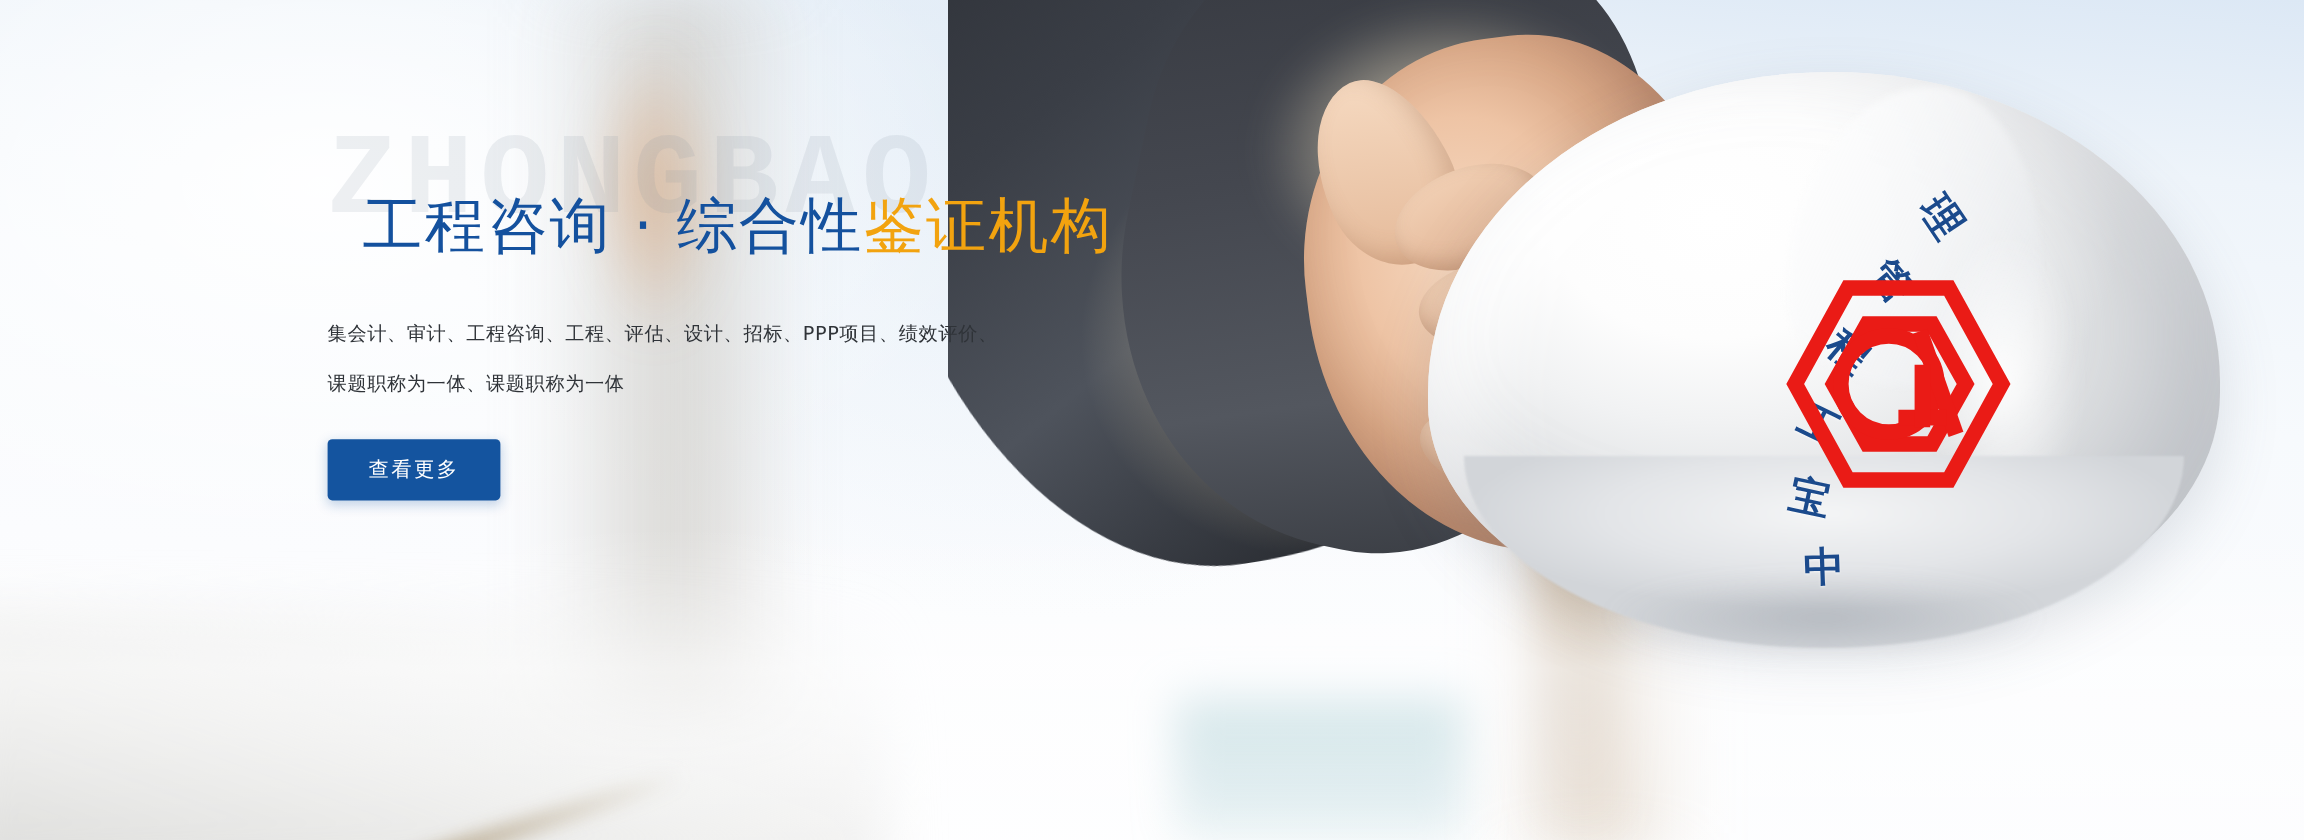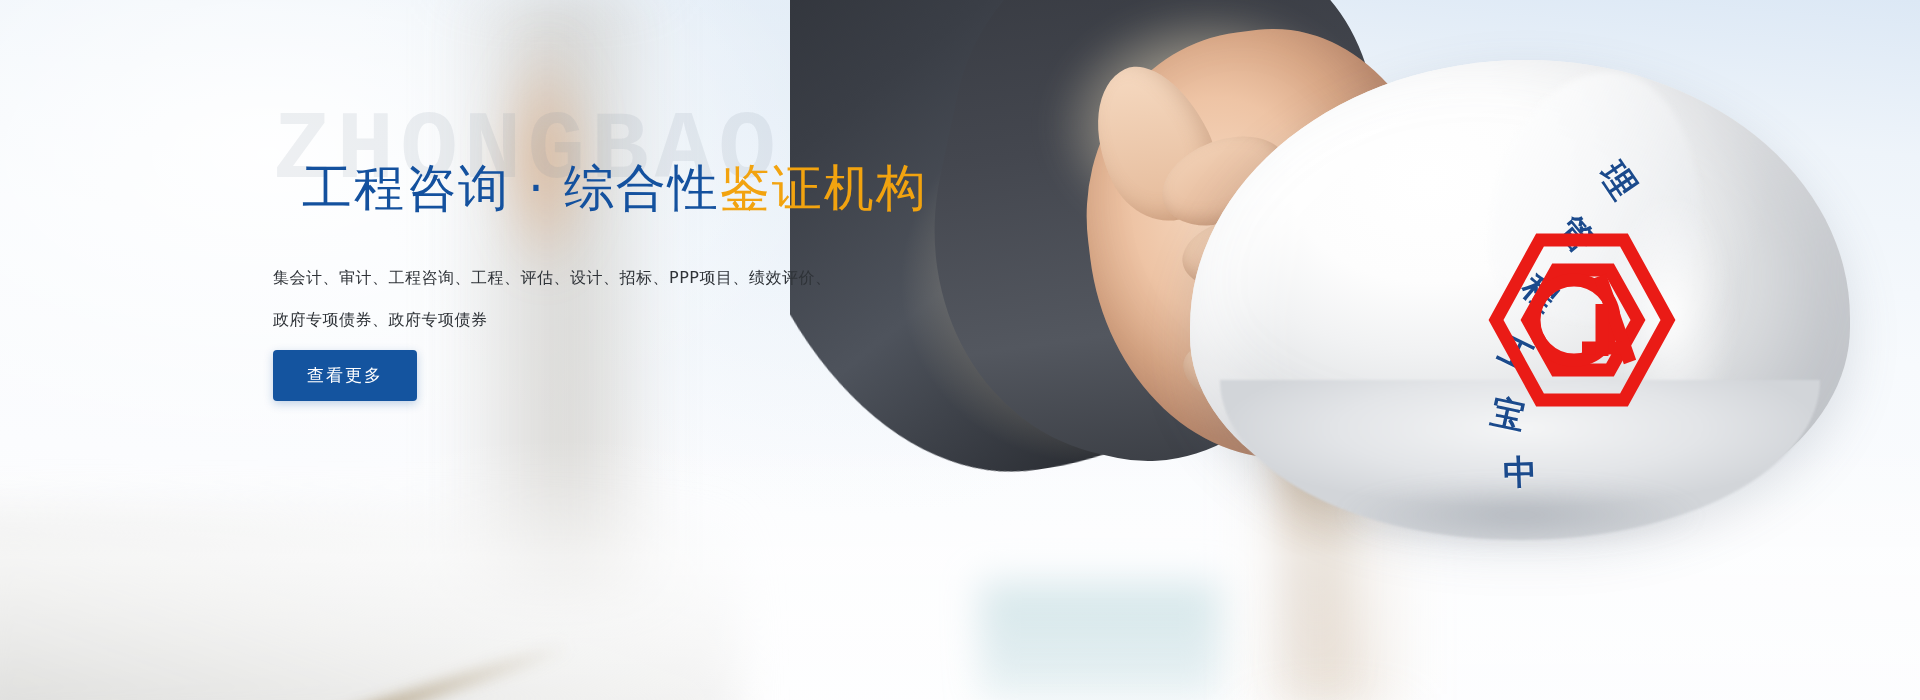--- a/index.html
+++ b/index.html
@@ -179,21 +179,21 @@
   }
   .hl .blue{color:#14519e;}
   .hl .gold{color:#f2a30f;}
   .desc{
     margin-top:38px;
     font-size:16px;line-height:2.6;color:#2f3338;letter-spacing:.5px;
     font-family:"DejaVu Sans","Liberation Sans",sans-serif;
   }
   .desc div{white-space:nowrap;}
   .cta{
-    display:inline-block;margin-top:10px;
+    display:inline-block;margin-top:26px;
     background:#14549f;color:#ffffff;
     font-size:17px;letter-spacing:2px;
     padding:14px 34px;border:none;border-radius:4px;
     font-family:"DejaVu Sans","Liberation Sans",sans-serif;
     cursor:pointer;
     box-shadow:0 3px 10px rgba(20,84,159,.25);
   }
 </style>
 </head>
 <body>
@@ -256,19 +256,19 @@
     <div class="watermark">ZHONGBAO</div>
 
     <div class="headline">
       <div class="hl">
         <span class="blue">工程咨询 · 综合性</span><span class="gold">鉴证机构</span>
       </div>
     </div>
 
     <div class="desc">
       <div>集会计、审计、工程咨询、工程、评估、设计、招标、PPP项目、绩效评价、</div>
-      <div>政府专项债券、政府专项债券</div>
+      <div>课题职称为一体、课题职称为一体</div>
     </div>
 
     <button class="cta">查看更多</button>
   </div>
 
 </div>
 
 </body></html>

